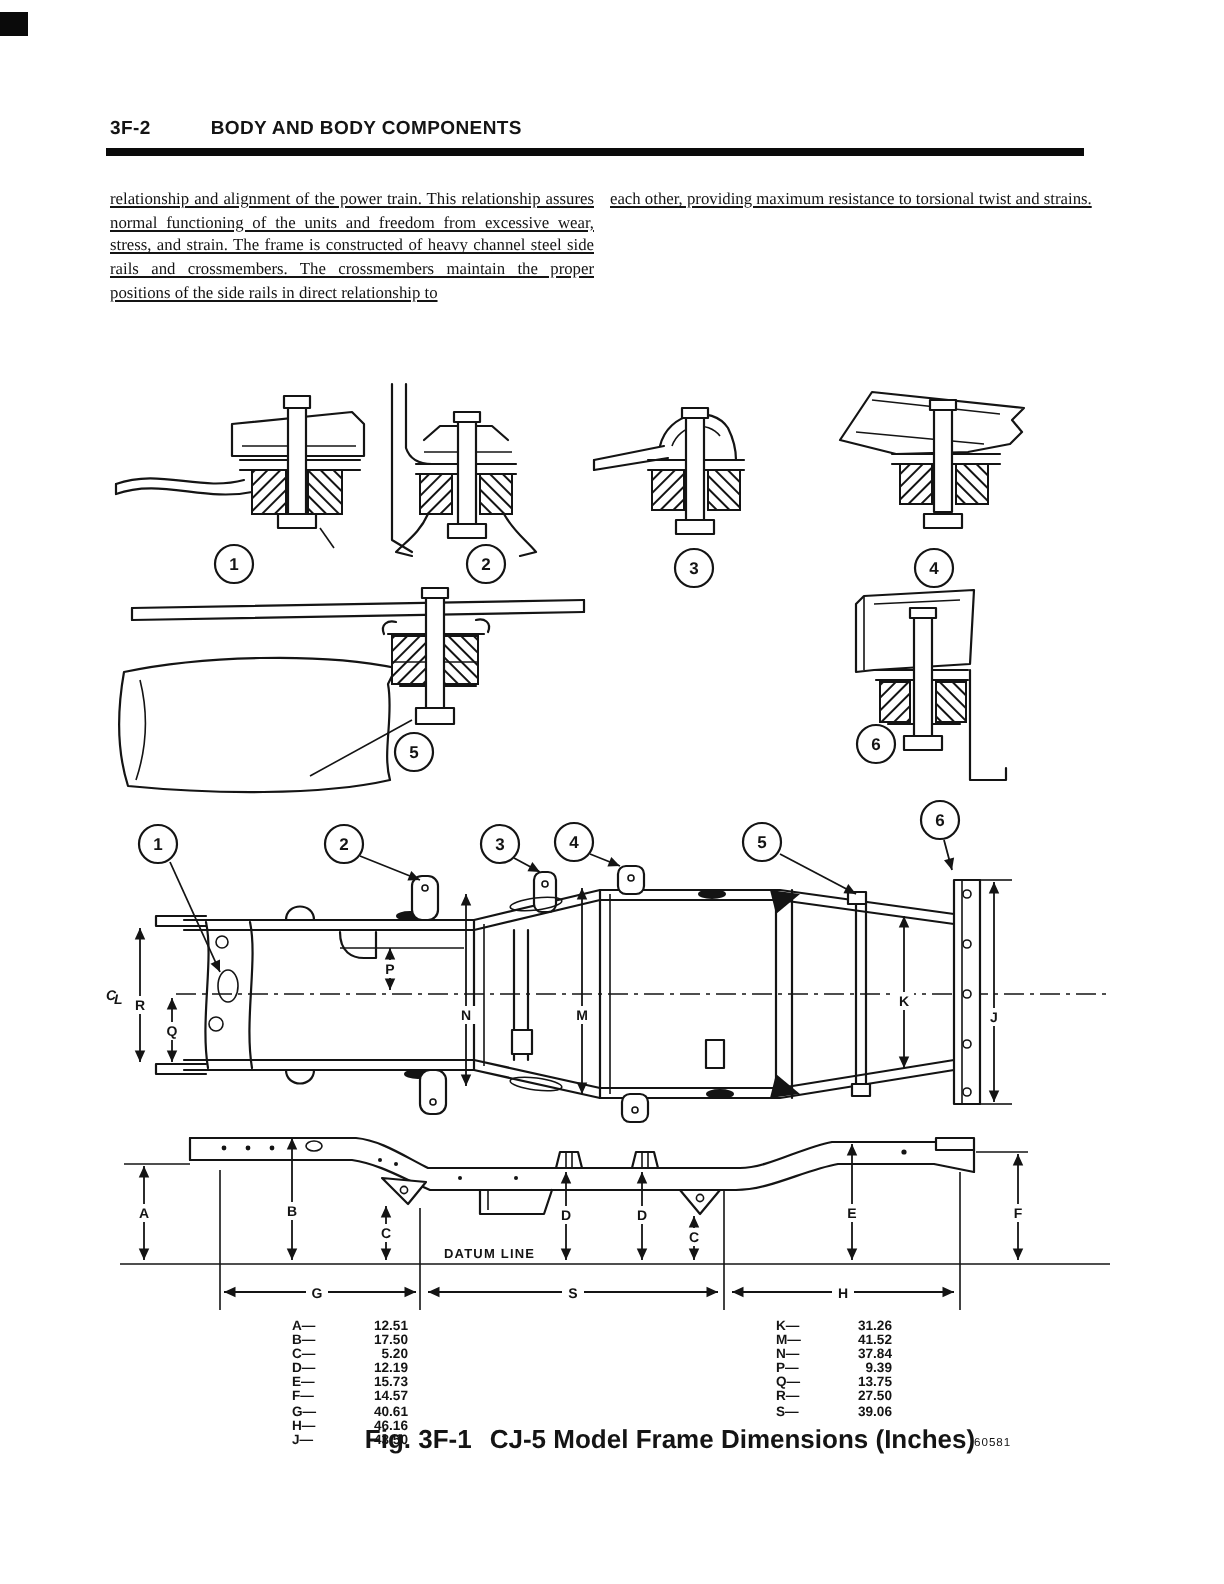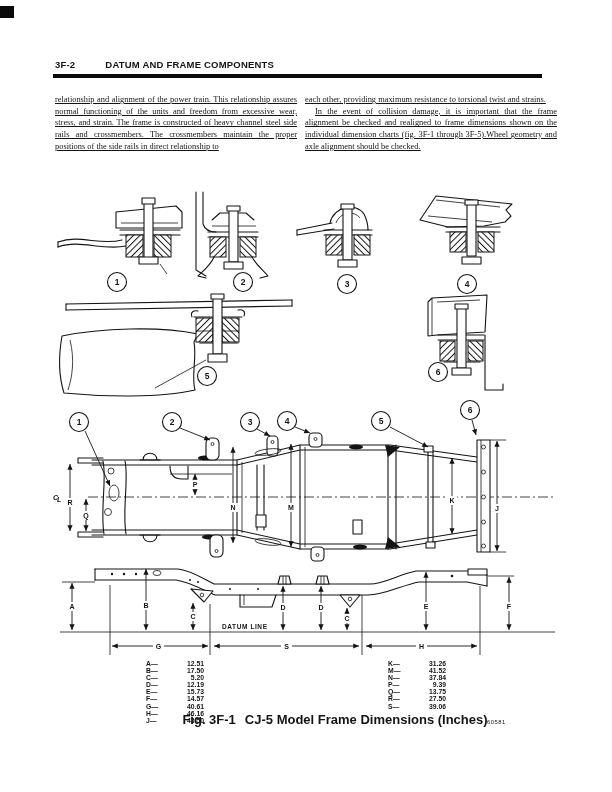--- a/index.html
+++ b/index.html
@@ -40,30 +40,29 @@
             font-size:5.8px;letter-spacing:.5px;}
 </style>
 </head>
 <body>
 
 <div class="page">
 
   <div class="corner-mark"></div>
 
   <div class="hdr">
-    <span class="sec">3F-2</span><span>DATUM AND FRAME COMPONENTS</span>
+    <span class="sec">3F-2</span><span>BODY AND BODY COMPONENTS</span>
   </div>
   <div class="hdr-rule"></div>
 
   <div class="col col-left">
     <p>relationship and alignment of the power train. This relationship assures normal functioning of the units and freedom from excessive wear, stress, and strain. The frame is constructed of heavy channel steel side rails and crossmembers. The crossmembers maintain the proper positions of the side rails in direct relationship to</p>
   </div>
   <div class="col col-right">
     <p>each other, providing maximum resistance to torsional twist and strains.</p>
-    <p class="indent">In the event of collision damage, it is important that the frame alignment be checked and realigned to frame dimensions shown on the individual dimension charts (fig. 3F-1 through 3F-5).Wheel geometry and axle alignment should be checked.</p>
   </div>
 
   <svg class="figure" width="612" height="470" viewBox="0 0 612 470">
     <defs>
       <pattern id="h1" patternUnits="userSpaceOnUse" width="4.5" height="4.5" patternTransform="rotate(45)">
         <rect width="4.5" height="4.5" fill="#fff"></rect>
         <line x1="0" y1="0" x2="0" y2="4.5" stroke="#141414" stroke-width="2"></line>
       </pattern>
       <pattern id="h2" patternUnits="userSpaceOnUse" width="4.5" height="4.5" patternTransform="rotate(-45)">
         <rect width="4.5" height="4.5" fill="#fff"></rect>

